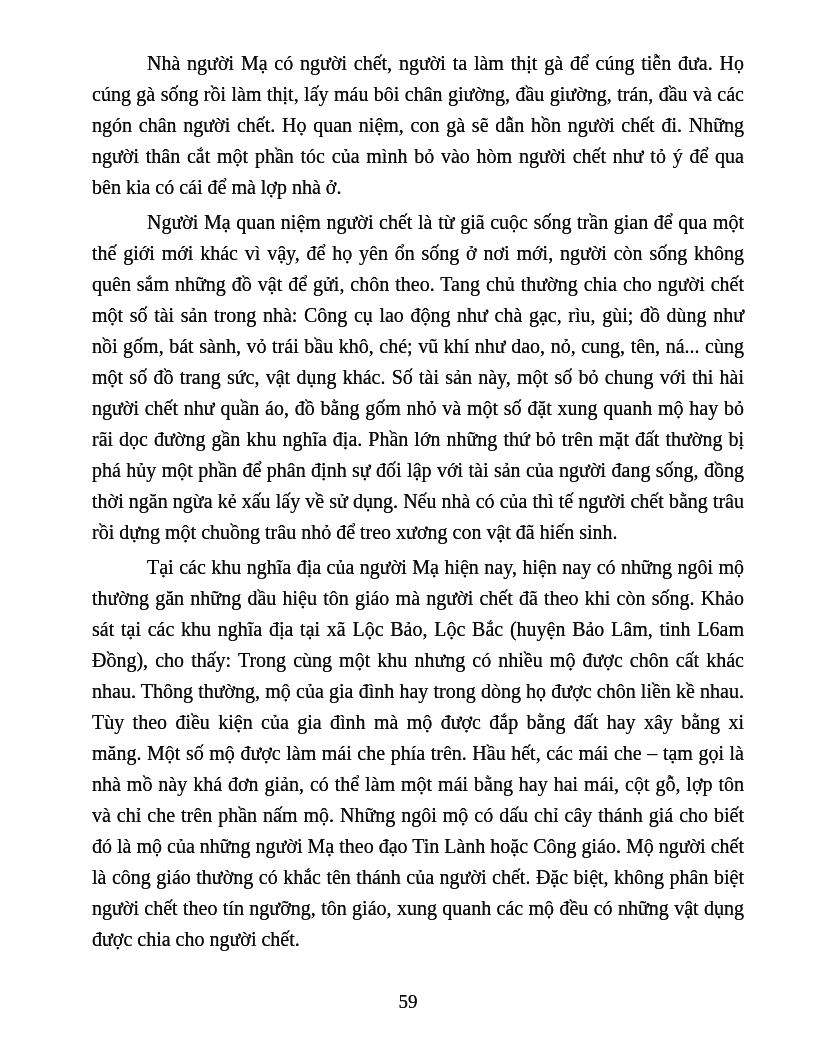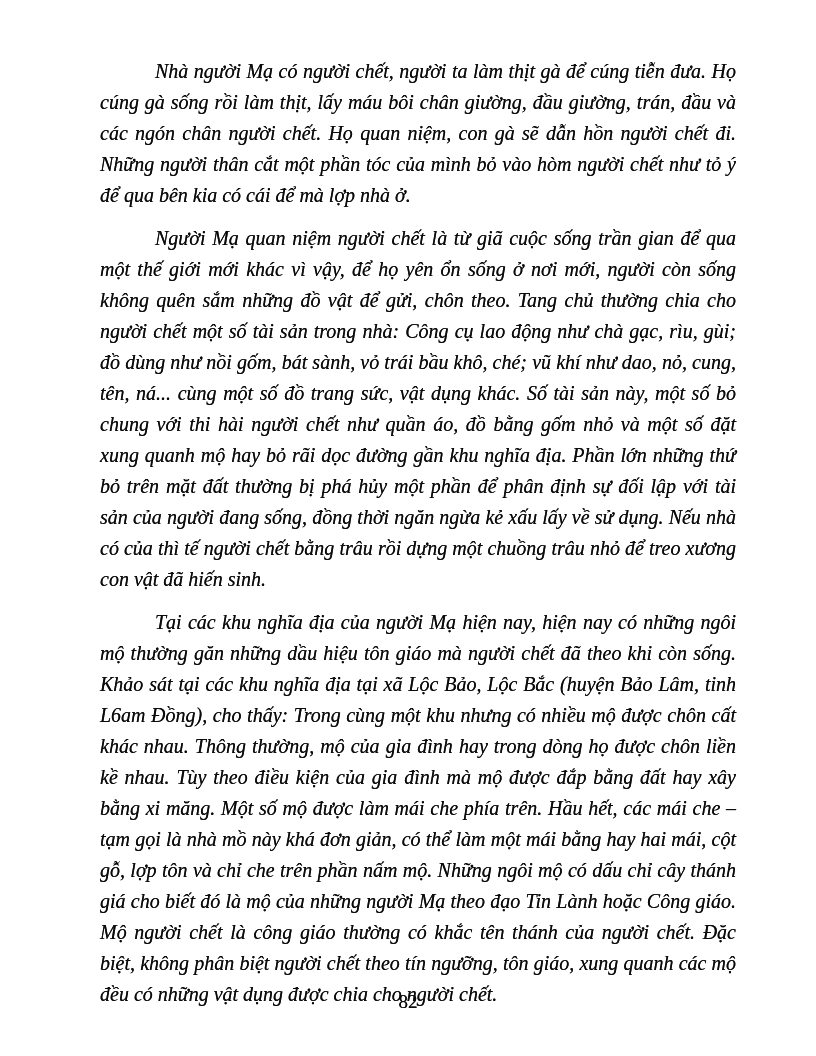--- a/index.html
+++ b/index.html
@@ -28,24 +28,23 @@
     left: 88px;
     width: 660px;
     color: #0b0b0b;
     font-size: 20px;
     line-height: 31px;
     text-align: justify;
     
     text-shadow: 0 0 0.6px rgba(0,0,0,0.85);
   }
   .body-text p {
-    margin: 12px;
+    margin: 4px;
     padding: 0;
     text-indent: 55px;
-    font-style: italic;
   }
   .page-number {
     position: absolute;
     top: 991px;
     left: 0;
     width: 816px;
     text-align: center;
     color: #0b0b0b;
     font-size: 19px;
     text-shadow: 0 0 0.5px rgba(0,0,0,0.85);
@@ -53,14 +52,14 @@
 </style>
 </head>
 <body>
 
 <div class="page">
   <div class="body-text">
     <p>Nhà người Mạ có người chết, người ta làm thịt gà để cúng tiễn đưa. Họ cúng gà sống rồi làm thịt, lấy máu bôi chân giường, đầu giường, trán, đầu và các ngón chân người chết. Họ quan niệm, con gà sẽ dẫn hồn người chết đi. Những người thân cắt một phần tóc của mình bỏ vào hòm người chết như tỏ ý để qua bên kia có cái để mà lợp nhà ở.</p>
     <p>Người Mạ quan niệm người chết là từ giã cuộc sống trần gian để qua một thế giới mới khác vì vậy, để họ yên ổn sống ở nơi mới, người còn sống không quên sắm những đồ vật để gửi, chôn theo. Tang chủ thường chia cho người chết một số tài sản trong nhà: Công cụ lao động như chà gạc, rìu, gùi; đồ dùng như nồi gốm, bát sành, vỏ trái bầu khô, ché; vũ khí như dao, nỏ, cung, tên, ná... cùng một số đồ trang sức, vật dụng khác. Số tài sản này, một số bỏ chung với thi hài người chết như quần áo, đồ bằng gốm nhỏ và một số đặt xung quanh mộ hay bỏ rãi dọc đường gần khu nghĩa địa. Phần lớn những thứ bỏ trên mặt đất thường bị phá hủy một phần để phân định sự đối lập với tài sản của người đang sống, đồng thời ngăn ngừa kẻ xấu lấy về sử dụng. Nếu nhà có của thì tế người chết bằng trâu rồi dựng một chuồng trâu nhỏ để treo xương con vật đã hiến sinh.</p>
     <p>Tại các khu nghĩa địa của người Mạ hiện nay, hiện nay có những ngôi mộ thường găn những dầu hiệu tôn giáo mà người chết đã theo khi còn sống. Khảo sát tại các khu nghĩa địa tại xã Lộc Bảo, Lộc Bắc (huyện Bảo Lâm, tinh L6am Đồng), cho thấy: Trong cùng một khu nhưng có nhiều mộ được chôn cất khác nhau. Thông thường, mộ của gia đình hay trong dòng họ được chôn liền kề nhau. Tùy theo điều kiện của gia đình mà mộ được đắp bằng đất hay xây bằng xi măng. Một số mộ được làm mái che phía trên. Hầu hết, các mái che – tạm gọi là nhà mồ này khá đơn giản, có thể làm một mái bằng hay hai mái, cột gỗ, lợp tôn và chỉ che trên phần nấm mộ. Những ngôi mộ có dấu chỉ cây thánh giá cho biết đó là mộ của những người Mạ theo đạo Tin Lành hoặc Công giáo. Mộ người chết là công giáo thường có khắc tên thánh của người chết. Đặc biệt, không phân biệt người chết theo tín ngưỡng, tôn giáo, xung quanh các mộ đều có những vật dụng được chia cho người chết.</p>
   </div>
-  <div class="page-number">82</div>
+  <div class="page-number">59</div>
 </div>
 
 </body></html>

